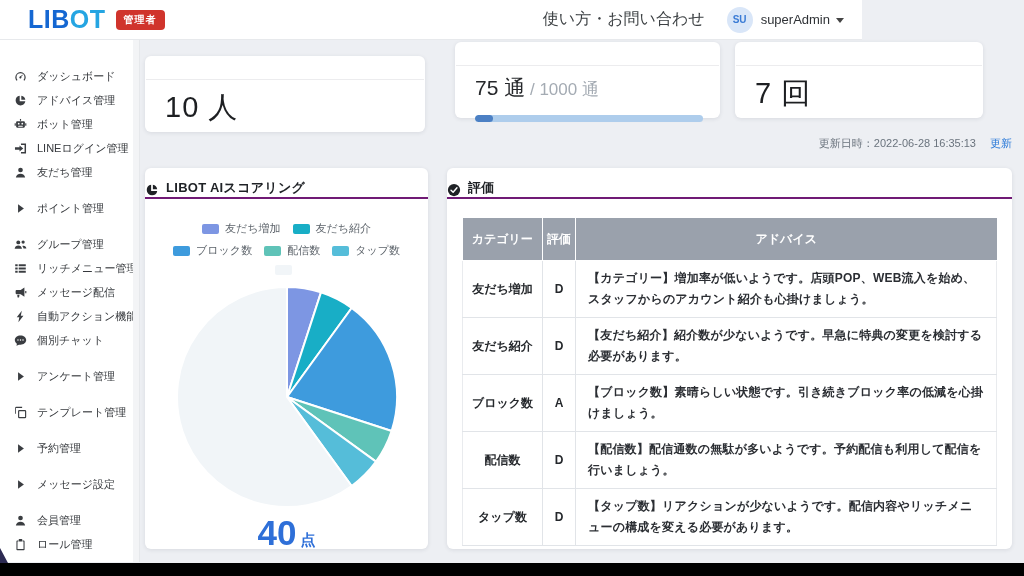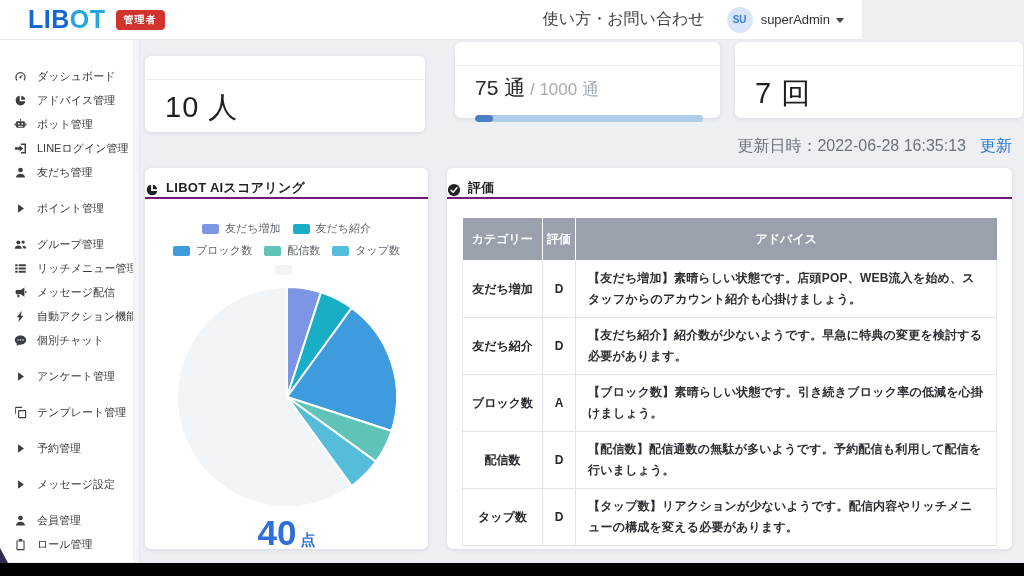--- a/index.html
+++ b/index.html
@@ -40,21 +40,21 @@
   
   .stat-card { height:76px; }
   .stat-cut { height:24px; border-bottom:1px solid #ececee; margin:0 1px; }
   .stat-body { padding:8px 20px 0 20px; }
   .stat-big { font-size:29px; color:#1d1f22; letter-spacing:1px; }
   .msg-line { font-size:21px; color:#26282b; }
   .msg-sub { font-size:17px; color:#a4abb3; }
   .progress-track { margin-top:13px; width:228px; height:7px; border-radius:4px; background:#aecdec; overflow:hidden; }
   .progress-fill { height:100%; border-radius:4px; background:#4c80c4; }
 
-  .update-row { position:absolute; top:96px; right:12px; display:flex; align-items:center; font-size:16px; }
+  .update-row { position:absolute; top:96px; right:12px; display:flex; align-items:center; font-size:11px; }
   .update-label { color:#6a737d; }
   .update-link { color:#2979d9; margin-left:14px; cursor:pointer; }
 
   .panel-header { height:31px; display:flex; align-items:flex-end; 
                   border-bottom:2px solid #701a75; }
   .panel-header svg { width:14px; height:14px; fill:#1f2226; margin-right:7px; }
   .panel-title { font-size:13px; font-weight:bold; color:#1f2226; letter-spacing:0.3px; }
 
   
   .scoring-card { left:5px; top:128px; width:283px; height:381px; }
@@ -283,21 +283,21 @@
   <div class="card stat-card" style="left:315px; top:2px; width:265px;">
     <div class="stat-cut"></div>
     <div class="stat-body">
       <span class="msg-line"><span>75</span> <span>通</span></span><span class="msg-sub"><span> / </span><span>1000</span> <span>通</span></span>
       <div class="progress-track">
         <div class="progress-fill" id="msg-progress" style="width: 8%;"></div>
       </div>
     </div>
   </div>
 
-  <div class="card stat-card" style="left:595px; top:2px; width:288px;">
+  <div class="card stat-card" style="left:595px; top:2px; width:248px;">
     <div class="stat-cut"></div>
     <div class="stat-body">
       <span class="stat-big"><span>7</span> <span>回</span></span>
     </div>
   </div>
 
   <div class="update-row">
     <span class="update-label">更新日時：2022-06-28 16:35:13</span>
     <span class="update-link">更新</span>
   </div>
@@ -365,21 +365,21 @@
           <tr>
             <th style="width:80px">カテゴリー</th>
             <th style="width:33px">評価</th>
             <th>アドバイス</th>
           </tr>
         </thead>
         <tbody id="eval-rows">
             <tr>
               <td class="td-cat">友だち増加</td>
               <td class="td-grade">D</td>
-              <td class="td-advice">【友だち増加】素晴らしい状態です。店頭POP、WEB流入を始め、スタッフからのアカウント紹介も心掛けましょう。</td>
+              <td class="td-advice">【カテゴリー】増加率が低いようです。店頭POP、WEB流入を始め、スタッフからのアカウント紹介も心掛けましょう。</td>
             </tr>
             <tr>
               <td class="td-cat">友だち紹介</td>
               <td class="td-grade">D</td>
               <td class="td-advice">【友だち紹介】紹介数が少ないようです。早急に特典の変更を検討する必要があります。</td>
             </tr>
             <tr>
               <td class="td-cat">ブロック数</td>
               <td class="td-grade">A</td>
               <td class="td-advice">【ブロック数】素晴らしい状態です。引き続きブロック率の低減を心掛けましょう。</td>

